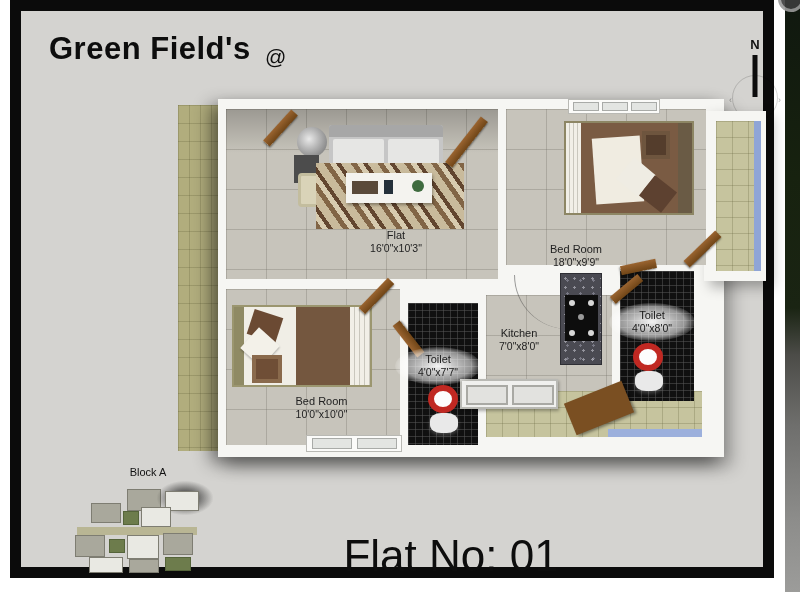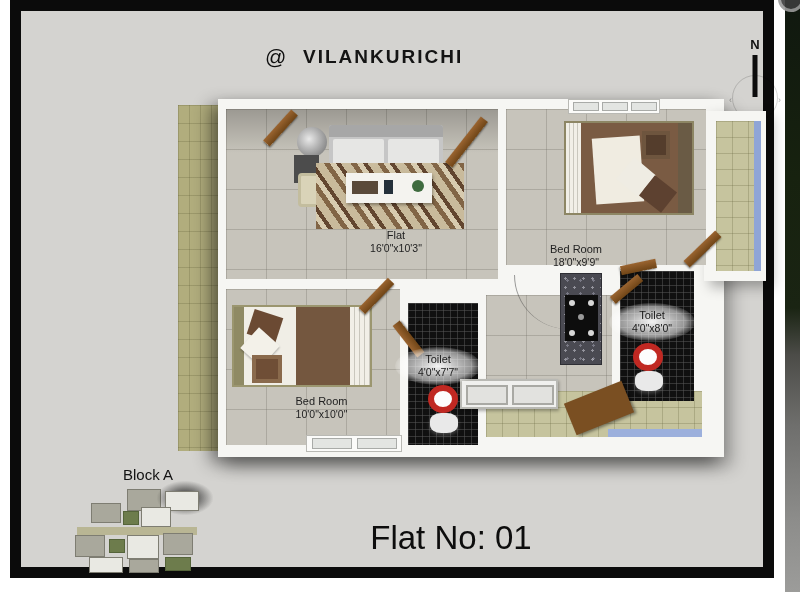--- a/index.html
+++ b/index.html
@@ -162,39 +162,39 @@
   .stove .bc { left:13px; top:19px; background:#9a9a9a; }
   .sink { position:absolute; left:284px; top:280px; width:98px; height:30px; background:#f0f0ee;
       border:2px solid #b9b9b4; box-shadow:1px 2px 3px rgba(0,0,0,.3); }
   .sink .basin { position:absolute; top:4px; width:42px; height:20px; background:#e2e2df; border:2px solid #a9a9a4; }
   .sink .ba { left:4px; } .sink .bb { left:50px; }
   .utable { position:absolute; left:392px; top:292px; width:62px; height:34px; background:#7a4f22;
       transform:rotate(-22deg); box-shadow:2px 2px 3px rgba(0,0,0,.4); }
 
   
   #blockA-label { position:absolute; left:68px; top:455px; width:118px; text-align:center;
-      font-size:15px; color:#111; }
+      font-size:11px; color:#111; }
   #blockA-thumb { position:absolute; left:48px; top:470px; width:152px; height:94px; filter:blur(.5px); }
   #blockA-thumb .bb { position:absolute; background:#a9a89c; border:1px solid #7e7d72; }
   #blockA-thumb .w  { background:#e9e9e3; }
   #blockA-thumb .g  { background:#6d7c4c; border-color:#55643a; }
   #blockA-thumb .path { background:#b9b694; border:none; }
   #blockA-thumb .dark { position:absolute; background:radial-gradient(ellipse at center, rgba(8,8,8,.95), rgba(8,8,8,0) 72%); border:none; }
 
   
-  #flat-no { position:absolute; left:300px; top:508px; width:260px; text-align:center;
-      font-size:33px; color:#0d0d0d; }
+  #flat-no { position:absolute; left:300px; top:520px; width:260px; text-align:center;
+      font-size:44px; color:#0d0d0d; }
 </style>
 </head>
 <body>
 
 <div id="card">
 
+  <div class="title1">Green Field's</div>
   <div class="at">@</div>
-  <div class="loc">VILANKURICHI</div>
 
   <div id="north">
     <div class="n-label">N</div>
     <div class="circle"></div>
     <div class="needle"></div>
     <div class="tick-w">‹</div>
     <div class="tick-e">›</div>
   </div>
 
   <div id="plan">
@@ -291,20 +291,24 @@
       <div>Flat</div>
       <div class="sz">16'0"x10'3"</div>
     </div>
     <div id="bed1-label" class="room-label">
       <div>Bed Room</div>
       <div class="sz">18'0"x9'9"</div>
     </div>
     <div id="bed2-label" class="room-label">
       <div>Bed Room</div>
       <div class="sz">10'0"x10'0"</div>
+    </div>
+    <div id="kitchen-label" class="room-label">
+      <div>Kitchen</div>
+      <div class="sz">7'0"x8'0"</div>
     </div>
     <div id="toilet1-label" class="room-label glow">
       <div>Toilet</div>
       <div class="sz">4'0"x7'7"</div>
     </div>
     <div id="toilet2-label" class="room-label glow">
       <div>Toilet</div>
       <div class="sz">4'0"x8'0"</div>
     </div>
   </div>

